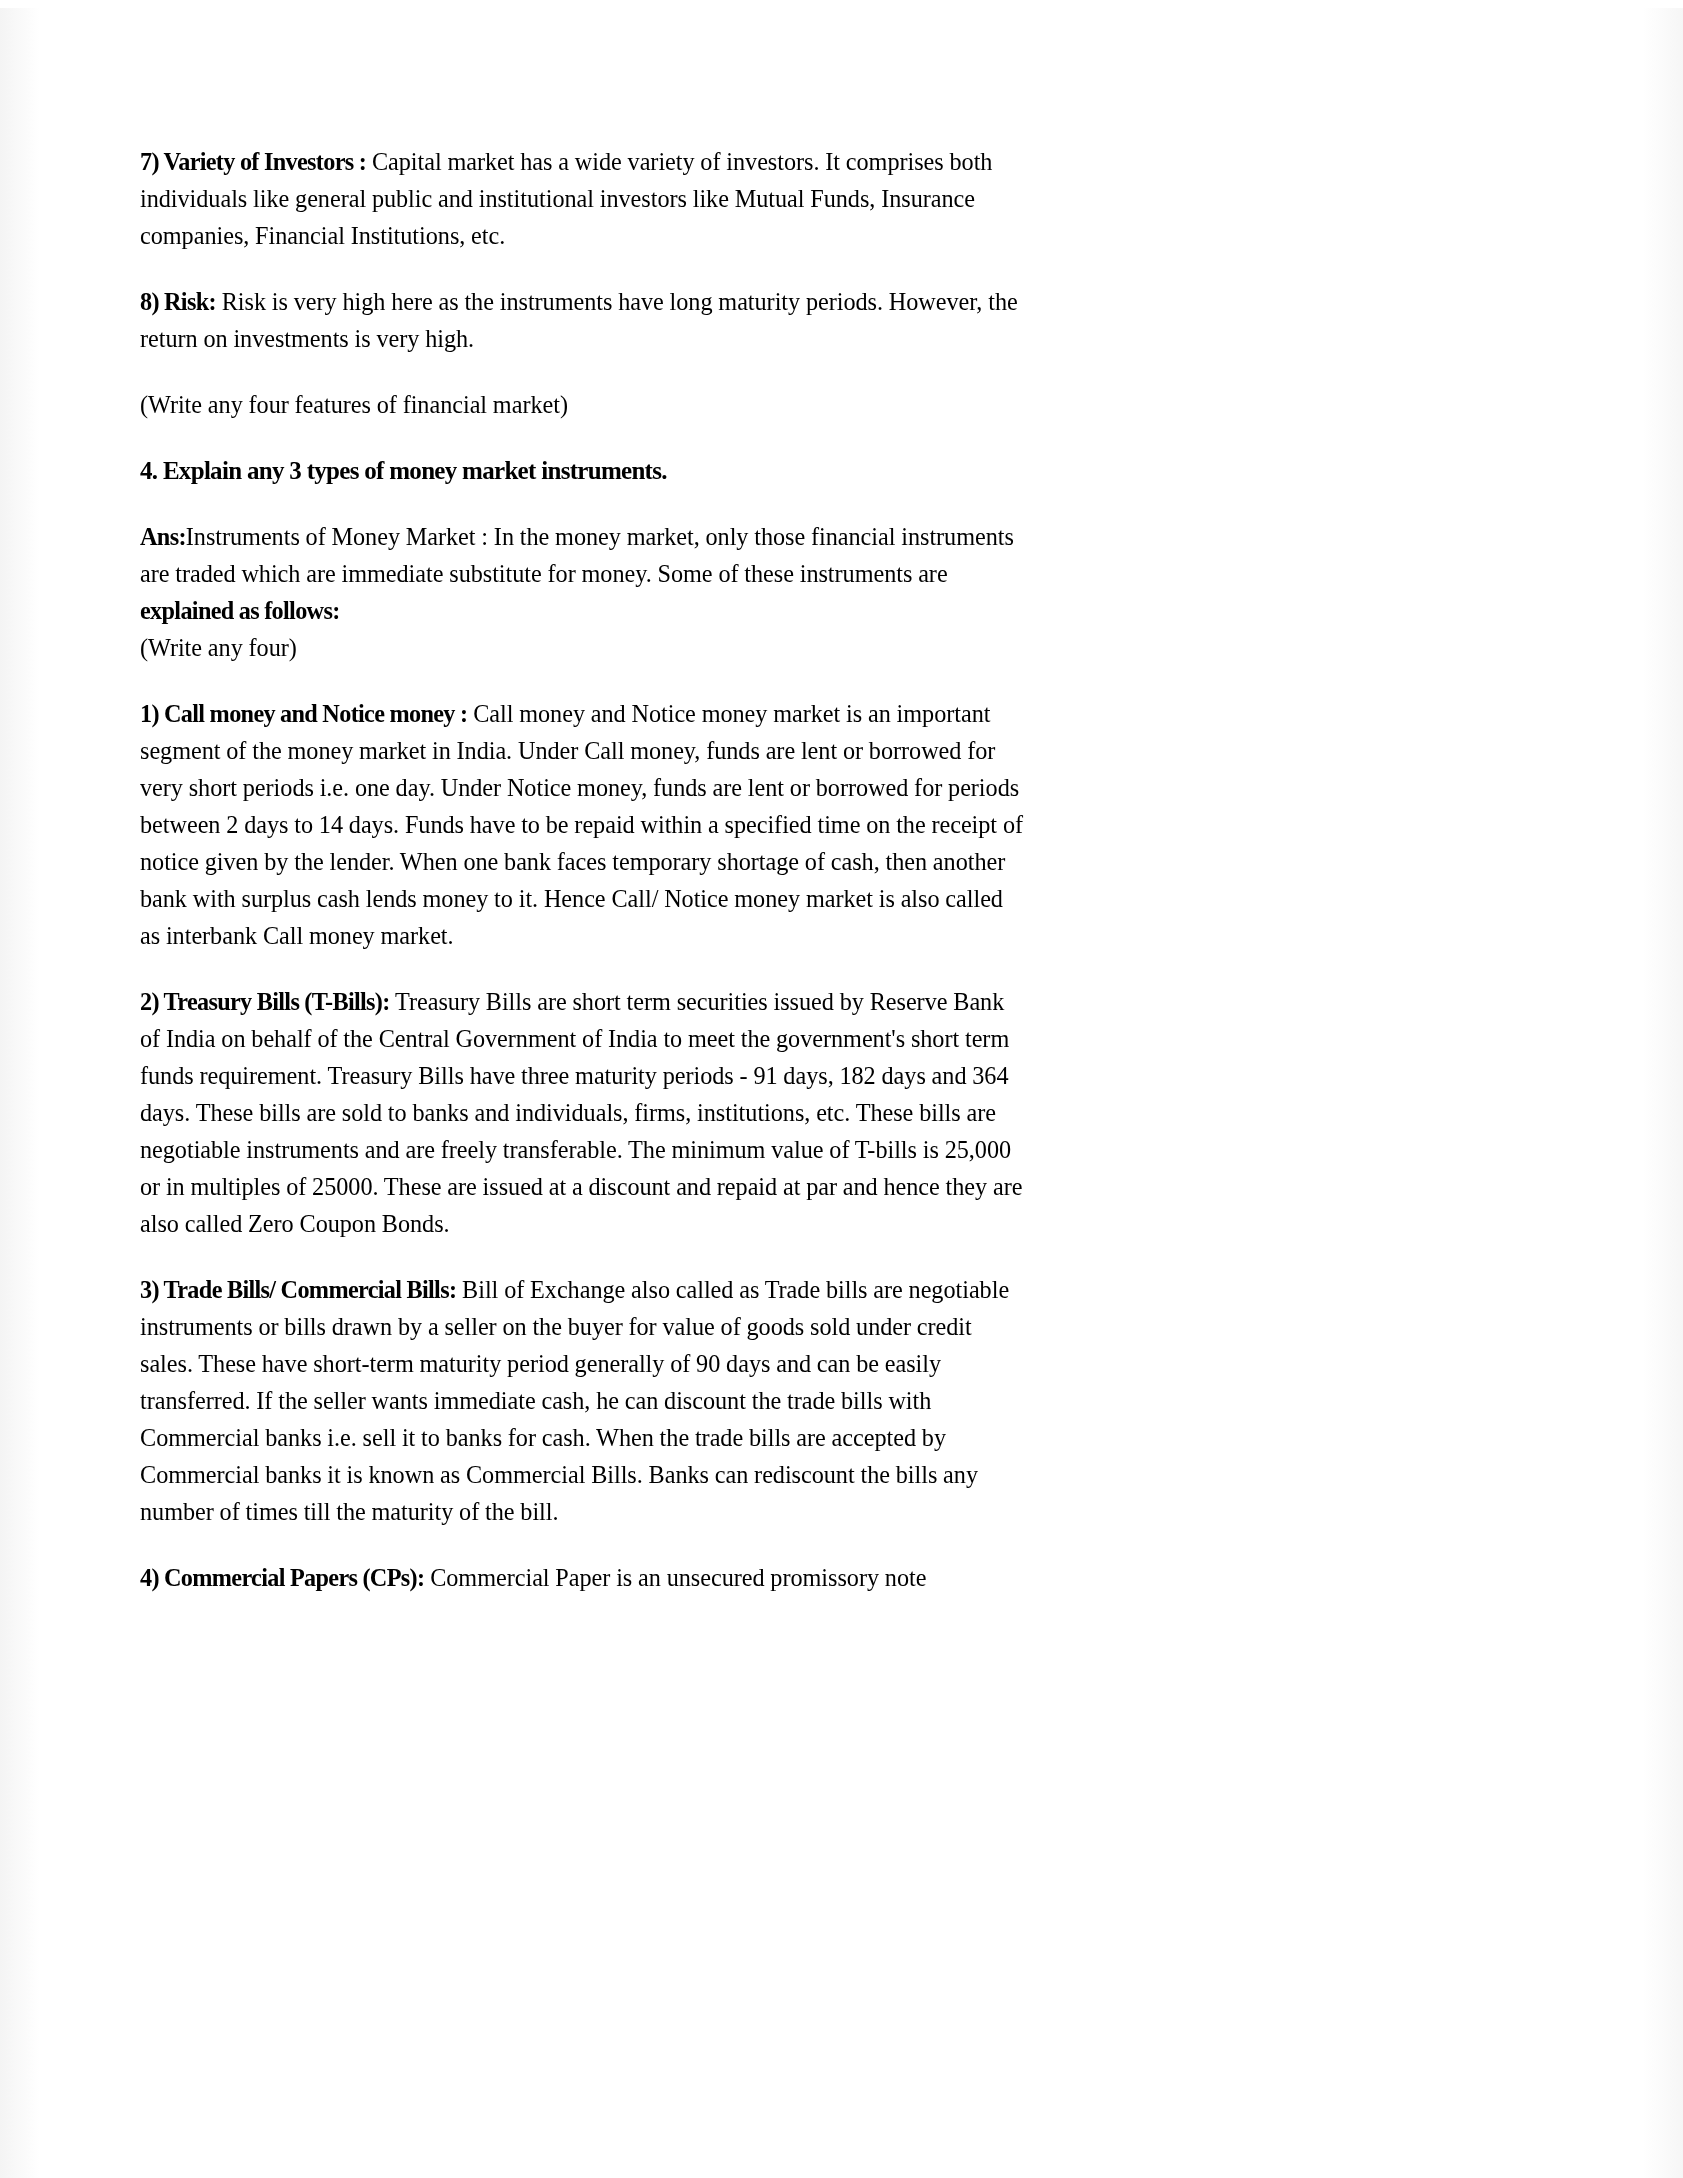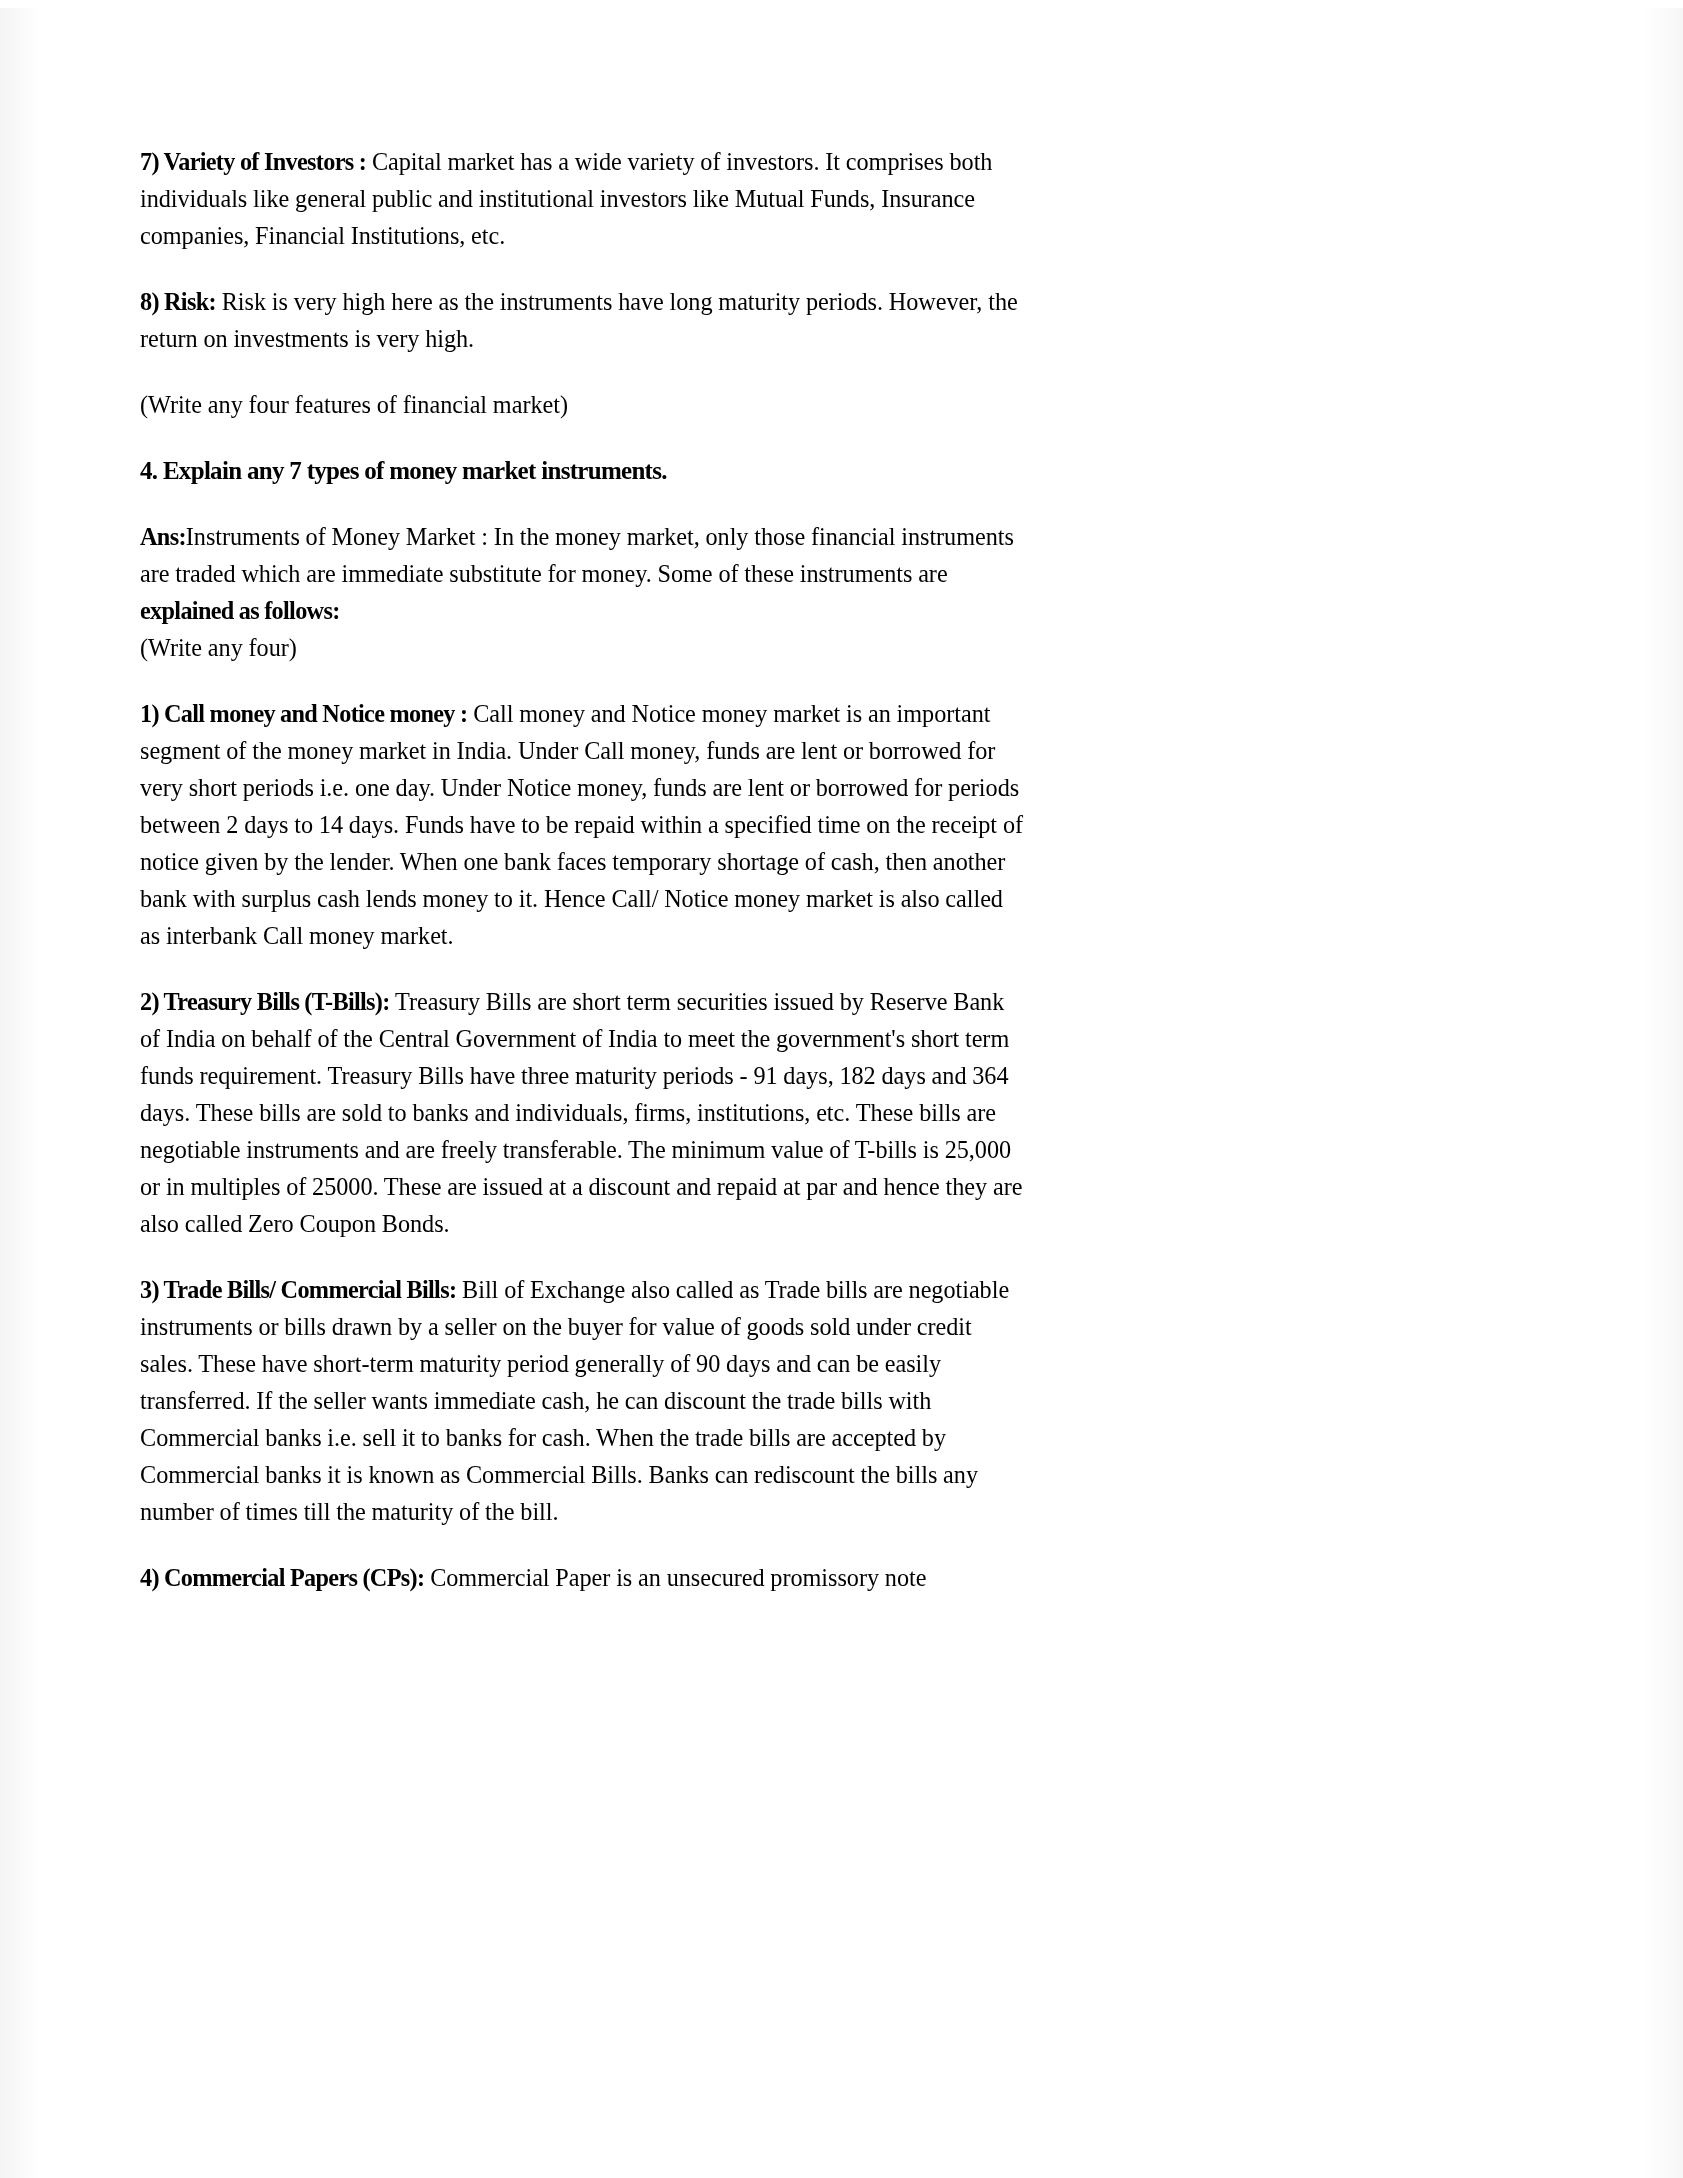--- a/index.html
+++ b/index.html
@@ -91,21 +91,21 @@
 
 <div id="page">
   <div id="content">
 
     <p class="para"><span class="b">7) Variety of Investors :</span><span> Capital market has a wide variety of investors. It comprises both individuals like general public and institutional investors like Mutual Funds, Insurance companies, Financial Institutions, etc.</span></p>
 
     <p class="para"><span class="b">8) Risk:</span><span> Risk is very high here as the instruments have long maturity periods. However, the return on investments is very high.</span></p>
 
     <p class="para"><span>(Write any four features of financial market)</span></p>
 
-    <h3 class="qhead"><span>4. Explain any 7 types of money market instruments.</span></h3>
+    <h3 class="qhead"><span>4. Explain any 3 types of money market instruments.</span></h3>
 
     <p class="para tight"><span class="b">Ans:</span><span>Instruments of Money Market : In the money market, only those financial instruments are traded which are immediate substitute for money. Some of these instruments are </span><span class="b">explained as follows:</span></p>
 
     <p class="para after-tight"><span>(Write any four)</span></p>
 
     <p class="para"><span class="b">1) Call money and Notice money :</span><span> Call money and Notice money market is an important segment of the money market in India. Under Call money, funds are lent or borrowed for very short periods i.e. one day. Under Notice money, funds are lent or borrowed for periods between 2 days to 14 days. Funds have to be repaid within a specified time on the receipt of notice given by the lender. When one bank faces temporary shortage of cash, then another bank with surplus cash lends money to it. Hence Call/ Notice money market is also called as interbank Call money market.</span></p>
 
     <p class="para"><span class="b">2) Treasury Bills (T-Bills):</span><span> Treasury Bills are short term securities issued by Reserve Bank of India on behalf of the Central Government of India to meet the government's short term funds requirement. Treasury Bills have three maturity periods - 91 days, 182 days and 364 days. These bills are sold to banks and individuals, firms, institutions, etc. These bills are negotiable instruments and are freely transferable. The minimum value of T-bills is 25,000 or in multiples of 25000. These are issued at a discount and repaid at par and hence they are also called Zero Coupon Bonds.</span></p>
 
     <p class="para"><span class="b">3) Trade Bills/ Commercial Bills:</span><span> Bill of Exchange also called as Trade bills are negotiable instruments or bills drawn by a seller on the buyer for value of goods sold under credit sales. These have short-term maturity period generally of 90 days and can be easily transferred. If the seller wants immediate cash, he can discount the trade bills with Commercial banks i.e. sell it to banks for cash. When the trade bills are accepted by Commercial banks it is known as Commercial Bills. Banks can rediscount the bills any number of times till the maturity of the bill.</span></p>

